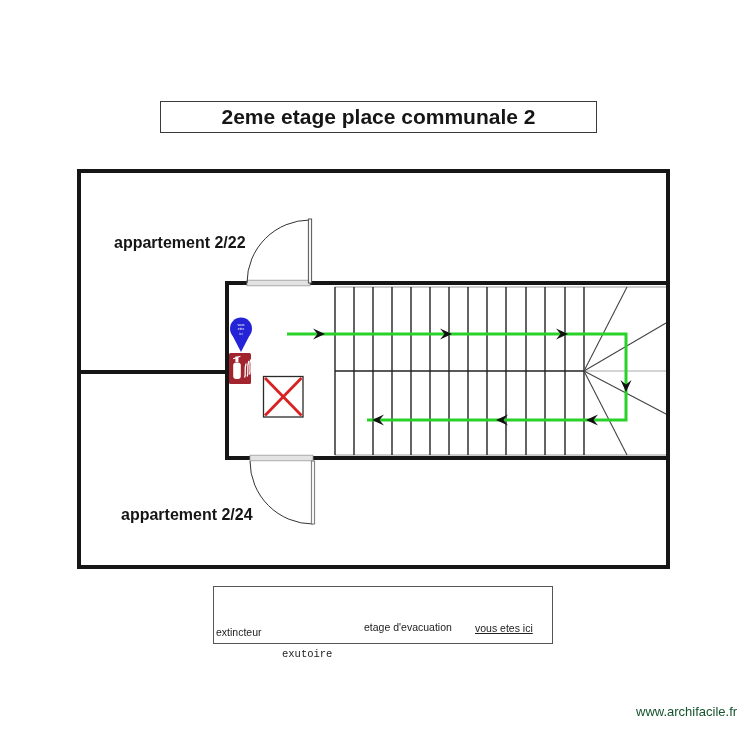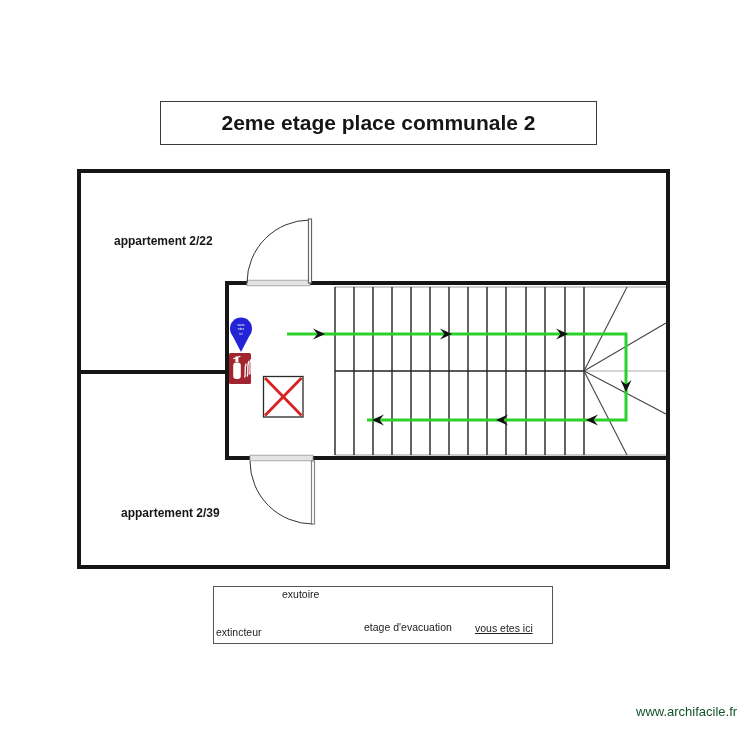--- a/index.html
+++ b/index.html
@@ -1,47 +1,47 @@
 <!DOCTYPE html>
 <html><head>
 <meta charset="utf-8">
 <style>
   html,body{margin:0;padding:0;background:#fff;}
   #page{position:relative;width:750px;height:750px;background:#fff;overflow:hidden;
         font-family:"Liberation Sans",sans-serif;}
   #plan-svg{position:absolute;left:0;top:0;}
-  .title-box{position:absolute;left:160px;top:101px;width:437px;height:44px;
+  .title-box{position:absolute;left:160px;top:101px;width:437px;height:32px;
              border:1.5px solid #3a3a3a;box-sizing:border-box;display:flex;
              align-items:center;justify-content:center;background:#fff;}
   .title-box span{font-size:21px;font-weight:bold;color:#161616;white-space:nowrap;}
-  .apt-label{position:absolute;font-size:12px;font-weight:bold;color:#161616;white-space:nowrap;}
+  .apt-label{position:absolute;font-size:16px;font-weight:bold;color:#161616;white-space:nowrap;}
   #apt-top{left:114px;top:234px;}
   #apt-bottom{left:121px;top:506px;}
   .legend-box{position:absolute;left:213px;top:586px;width:340px;height:58px;
               border:1.6px solid #555;box-sizing:border-box;background:#fff;}
   .legend-label{position:absolute;font-size:10.5px;color:#222;white-space:nowrap;}
   #leg-lab-0{left:216px;top:626px;width:80px;}
-  #leg-lab-1{left:282px;top:588px;width:80px;}
+  #leg-lab-1{left:282px;top:648px;width:80px;font-family:Liberation Mono, monospace;}
   #leg-lab-2{left:364px;top:621px;width:120px;}
   #leg-lab-3{left:475px;top:622px;width:100px;text-decoration:underline;}
   .watermark{position:absolute;left:636px;top:704px;font-size:13px;color:#14532d;white-space:nowrap;}
   .pin-micro{font-size:3.4px;fill:#fff;text-anchor:middle;font-family:"Liberation Sans",sans-serif;}
   .pin-micro-sm{font-size:2.7px;fill:#fff;text-anchor:middle;font-family:"Liberation Sans",sans-serif;}
 </style>
 </head>
 <body>
 
 <div id="page">
 
   <div class="title-box">
     <span>2eme etage place communale 2</span>
   </div>
 
   <div id="apt-top" class="apt-label">appartement 2/22</div>
-  <div id="apt-bottom" class="apt-label">appartement 2/39</div>
+  <div id="apt-bottom" class="apt-label">appartement 2/24</div>
 
   <svg id="plan-svg" width="750" height="750" viewBox="0 0 750 750">
 
     <rect x="79" y="171" width="589" height="396" fill="none" stroke="#161616" stroke-width="4"></rect>
 
     <line x1="77" y1="372" x2="227" y2="372" stroke="#161616" stroke-width="4"></line>
 
     <line x1="227" y1="281" x2="227" y2="460" stroke="#161616" stroke-width="4"></line>
     <line x1="225" y1="283" x2="247" y2="283" stroke="#161616" stroke-width="4"></line>
     <line x1="310" y1="283" x2="668" y2="283" stroke="#161616" stroke-width="4"></line>

